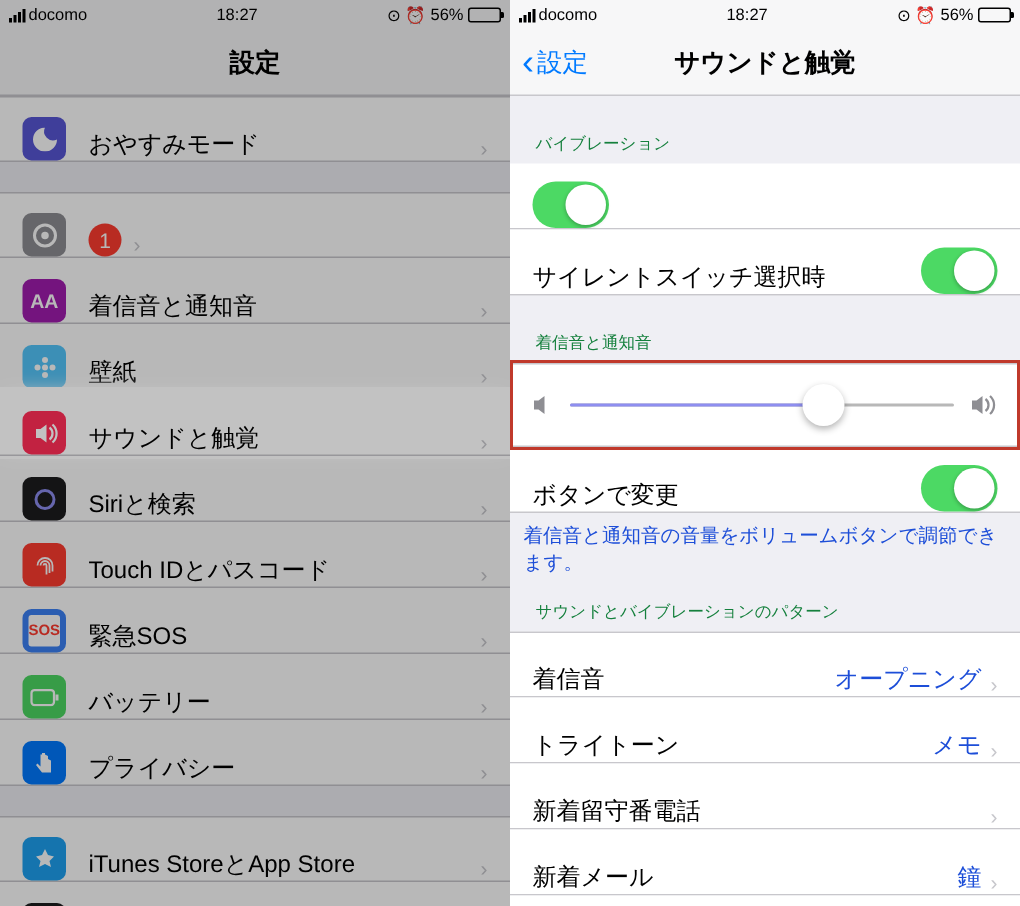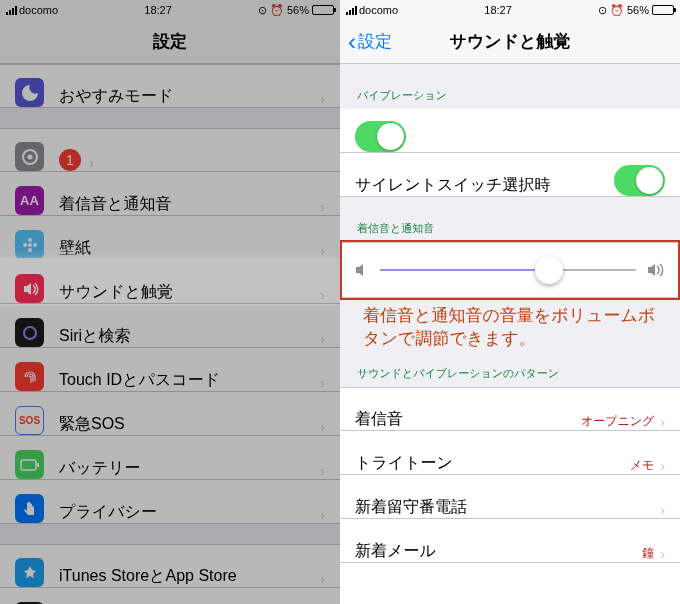--- a/index.html
+++ b/index.html
@@ -9,26 +9,26 @@
 .left::after{content:"";position:absolute;inset:0;background:rgba(0,0,0,0.05);pointer-events:none}
 .statusbar{height:20px;background:#f7f7f8;display:flex;align-items:center;justify-content:space-between;padding:0 6px;font-size:11px;color:#000}
 .sb-left{display:flex;align-items:center;gap:2px}
 .sb-right{display:flex;align-items:center;gap:3px}
 .navbar{height:44px;background:#f7f7f8;border-bottom:1px solid #c8c7cc;display:flex;align-items:center;justify-content:center;position:relative}
 .nav-title{font-size:17px;font-weight:600}
 .nav-back{position:absolute;left:8px;color:#007aff;font-size:17px;display:flex;align-items:center}
 .content{flex:1;overflow-y:auto}
 .group{margin-top:20px}
 .group-header{font-size:11px;color:#15803d;padding:4px 17px 6px}
-.group-footer{font-size:17px;color:#c2410c;padding:6px 23px 4px}
+.group-footer{font-size:13px;color:#1d4ed8;padding:6px 9px 4px}
 .row{background:#fff;min-height:44px;display:flex;align-items:flex-end;padding:0 15px;border-bottom:0.5px solid #c8c7cc;position:relative}
 .row:first-child{border-top:0.5px solid #c8c7cc}
 .row-icon{width:29px;height:29px;border-radius:6px;margin-right:15px;display:flex;align-items:center;justify-content:center;flex-shrink:0}
 .row-label{flex:1;font-size:16px;color:#000}
-.row-detail{font-size:12px;color:#b91c1c;margin-right:6px}
+.row-detail{font-size:16px;color:#1d4ed8;margin-right:6px}
 .chev{color:#c7c7cc;font-size:14px}
 .badge{background:#ff3b30;color:#fff;width:22px;height:22px;border-radius:11px;display:flex;align-items:center;justify-content:center;font-size:14px;margin-right:8px}
 .toggle{width:51px;height:31px;background:#4cd964;border-radius:16px;position:relative}
 .toggle::after{content:"";position:absolute;width:27px;height:27px;background:#fff;border-radius:50%;right:2px;top:2px;box-shadow:0 1px 3px rgba(0,0,0,0.3)}
 .highlight{outline:2px solid #fff;box-shadow:0 0 12px rgba(255,255,255,0.9);z-index:2}
 .slider-row{background:#fff;height:56px;display:flex;align-items:center;padding:0 12px;border-bottom:0.5px solid #c8c7cc;border-top:0.5px solid #c8c7cc;margin:0 2px;outline:2px solid #c0392b;position:relative;z-index:1}
 .slider-track{flex:1;height:2px;background:#b8b8b8;margin:0 10px;position:relative;border-radius:1px}
 .slider-fill{position:absolute;height:2px;background:#8e8ef0;left:0;width:66%;border-radius:1px}
 .slider-thumb{position:absolute;width:28px;height:28px;background:#fff;border-radius:50%;top:-13px;left:66%;transform:translateX(-50%);box-shadow:0 2px 5px rgba(0,0,0,0.3)}
 .partial{border-top:none}
@@ -125,21 +125,21 @@
       <div class="row">
         <div class="row-icon" style="background:#ff3b30">
             <svg width="18" height="18" viewBox="0 0 18 18">
               <path fill="none" stroke="#fff" stroke-width="1.2" d="M4 9a5 5 0 0 1 10 0v4M6 9a3 3 0 0 1 6 0v5M8 9a1 1 0 0 1 2 0v6"></path>
             </svg>
           </div>
         <div class="row-label">Touch IDとパスコード</div>
         <span class="chev">›</span>
       </div>
       <div class="row">
-        <div class="row-icon" style="background:#fff;color:#ff3b30;font-weight:700;font-size:10px;border:1px solid #3b82f6">SOS</div>
+        <div class="row-icon" style="background:#fff;color:#ff3b30;font-weight:700;font-size:10px;border:4px solid #3b82f6">SOS</div>
         <div class="row-label">緊急SOS</div>
         <span class="chev">›</span>
       </div>
       <div class="row">
         <div class="row-icon" style="background:#4cd964">
             <svg width="20" height="12" viewBox="0 0 20 12">
               <rect x="1" y="1" width="15" height="10" rx="2" fill="none" stroke="#fff" stroke-width="1.5"></rect>
               <rect x="17" y="4" width="2" height="4" fill="#fff"></rect>
             </svg>
           </div>
@@ -226,20 +226,24 @@
           </svg>
         <div class="slider-track">
           <div class="slider-fill"></div>
           <div class="slider-thumb"></div>
         </div>
         <svg width="20" height="16" viewBox="0 0 20 16">
             <path fill="#8e8e93" d="M2 5h3l4-3v12l-4-3H2z"></path>
             <path fill="none" stroke="#8e8e93" stroke-width="1.5" d="M11 4a5 5 0 0 1 0 8M14 2a8 8 0 0 1 0 12"></path>
           </svg>
       </div>
+      <div class="row">
+        <div class="row-label">ボタンで変更</div>
+        <div class="toggle"></div>
+      </div>
       <div class="group-footer">着信音と通知音の音量をボリュームボタンで調節できます。</div>
     </div>
 
     <div class="group" style="margin-top:8px">
       <div class="group-header">サウンドとバイブレーションのパターン</div>
       <div id="g3rows">
           <div class="row">
             <div class="row-label">着信音</div>
             <div class="row-detail">オープニング</div>
             <span class="chev">›</span>

